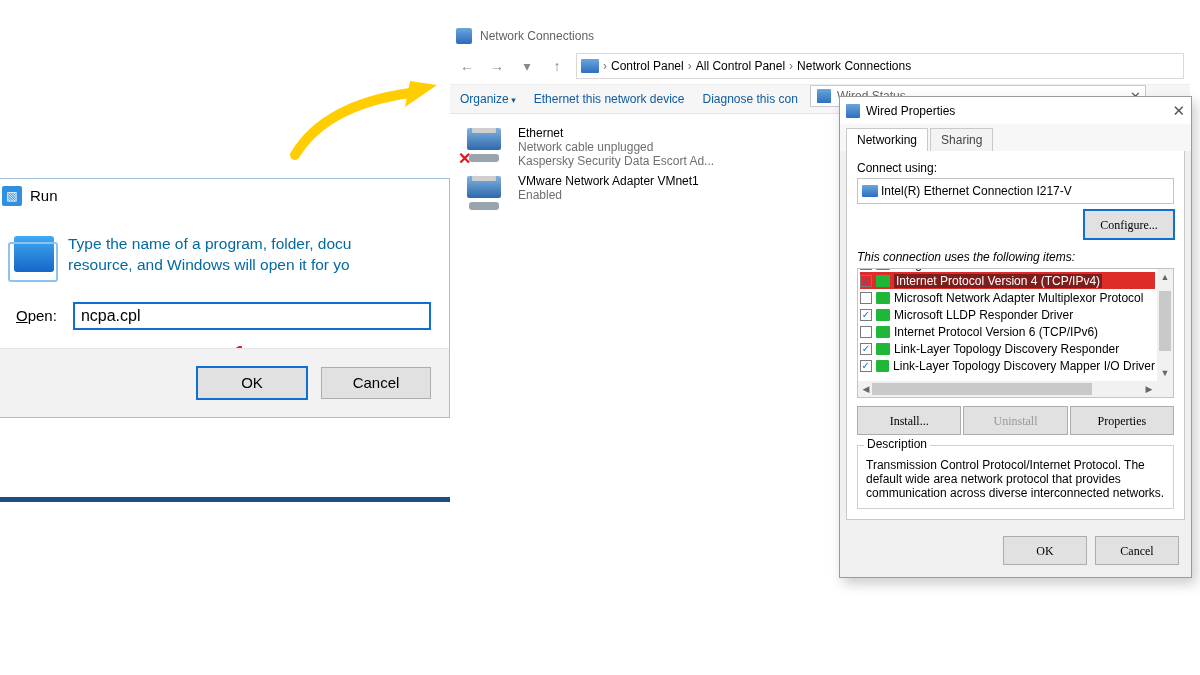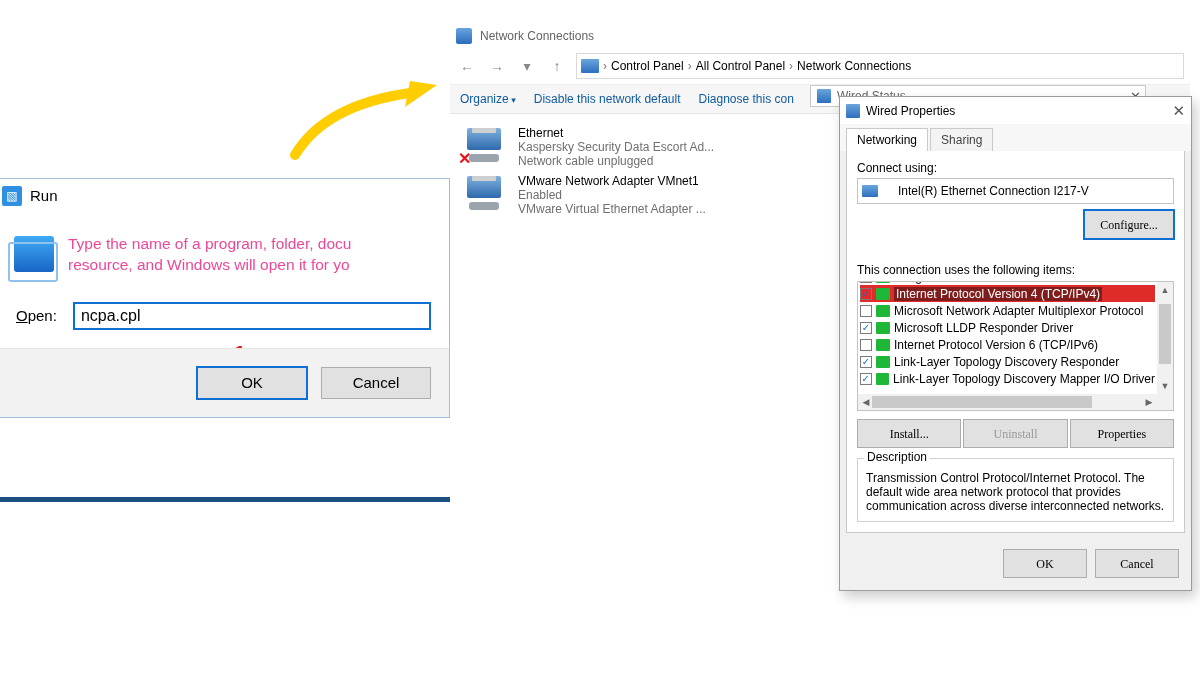--- a/index.html
+++ b/index.html
@@ -5,21 +5,21 @@
   * { box-sizing: border-box; margin: 0; padding: 0; }
   body { width: 1200px; height: 675px; position: relative; font-family: "Segoe UI", Tahoma, sans-serif; font-size: 12px; background: #fff; color: #000; overflow: hidden; }
 
   
   .run-dialog { position: absolute; left: -5px; top: 178px; width: 455px; border: 1px solid #a1bfdb; }
   .run-header { height: 33px; background: #fff; display:flex; align-items:center; gap:8px; padding-left:6px; font-size: 15px; }
   .run-header .icn { width:20px; height:20px; background:#2f8fe0; border-radius:2px; display:flex; align-items:center; justify-content:center; color:#fff; font-size:12px;}
   .run-body { padding: 22px 18px 18px 18px; display:flex; gap:14px; }
   .run-bigicon { width:40px; height:36px; background:linear-gradient(#3faaf5,#1766c6); border-radius:3px; margin-top:2px; position:relative;}
   .run-bigicon::after{content:"";position:absolute;left:-6px;top:6px;width:46px;height:36px;border:2px solid #8fc2ef;border-radius:3px;}
-  .run-desc { font-size: 15.5px; line-height: 1.35; color:#ec4899; white-space: pre-line; }
+  .run-desc { font-size: 15.5px; line-height: 1.35; color:#0369a1; white-space: pre-line; }
   .run-openrow { display:flex; align-items:center; gap:16px; padding: 8px 18px 18px 20px; }
   .run-openlabel { font-size:15px; }
   .run-openlabel u { text-decoration: underline; }
   .run-input { flex:1; height:28px; border:2px solid #0f6fd3; padding: 2px 6px; font-size:16px; font-family: inherit; }
   .run-btnbar { background:#f2f2f2; padding: 18px 18px 18px 18px; display:flex; justify-content:flex-end; gap:14px; border-top:1px solid #e4e4e4;}
   .wbtn { min-width:110px; height:32px; background:#e1e1e1; border:1px solid #adadad; font-size:15px; font-family:inherit; }
   .wbtn.primary { outline:2px solid #0f6fd3; outline-offset:-1px; }
   .run-bottomline{height:5px;background:#1a4f7e; margin-top:12px;}
 
   
@@ -59,27 +59,27 @@
 
   
   .props{position:absolute;right:8px;top:96px;width:353px;background:#f0f0f0;border:1px solid #9b9b9b;box-shadow:4px 6px 12px rgba(0,0,0,.2);}
   .props-title{height:27px;background:#fff;display:flex;align-items:center;gap:6px;padding:0 6px;}
   .props-title .wicn{width:14px;height:14px;background:linear-gradient(#6aa5dd,#2d6fbf);border-radius:1px;}
   .props-title .x{margin-left:auto;font-size:15px;color:#555;}
   .tabs{display:flex;background:#f7f7f7; padding:4px 6px 0 6px;}
   .tab{padding:4px 10px;border:1px solid #c9c9c9;border-bottom:none;background:#fff;margin-right:2px;}
   .tab.inactive{background:#f3f3f3;color:#444;}
   .prop-body{background:#fff;margin:0 6px 6px 6px;border:1px solid #c9c9c9;border-top:none;padding:10px 10px;}
-  .connbox{border:1px solid #c3c3c3;height:22px;display:flex;align-items:center;gap:20px;padding:12px 4px;margin:3px 0 6px;}
+  .connbox{border:1px solid #c3c3c3;height:22px;display:flex;align-items:center;gap:3px;padding:12px 4px;margin:3px 0 6px;}
   .connbox .wicn{width:16px;height:12px;background:linear-gradient(#6aa5dd,#2d6fbf);border-radius:1px;}
   .rightbtn{display:flex;justify-content:flex-end;}
   .sbtn{min-width:90px;height:29px;font:12px/1 "Segoe UI";background:#e1e1e1;border:1px solid #adadad;}
   .sbtn.hi{outline:2px solid #0f6fd3;outline-offset:-1px;}
   .sbtn[disabled]{color:#999;}
-  .itemslabel{margin:24px 0 4px;}
+  .itemslabel{margin:11px 0 4px;font-style:italic;}
   .itembox{height:130px;border:1px solid #c3c3c3;position:relative;overflow:hidden;background:#fff;}
   .itembox .inner{position:absolute;left:0;top:-16px;right:16px;bottom:0;padding:2px 2px;}
   .ib-row{display:flex;align-items:center;height:17px;gap:4px;}
   .ib-row .chk{width:12px;height:12px;border:1px solid #7a7a7a;display:flex;align-items:center;justify-content:center;font-size:10px;color:#1b6dcf;}
   .ib-row .pic{width:14px;height:12px;background:#1fb737;border-radius:1px;}
   .ib-row .txt{white-space:nowrap;}
   .ib-row.selected{background:#e02b2b;}
   .ib-row.selected .txt{background:#7f1d1d;color:#fff;padding:0 2px;}
   .scroll-y{position:absolute;right:0;top:0;bottom:16px;width:16px;background:#f1f1f1;}
   .scroll-y .thumb{position:absolute;left:2px;right:2px;top:22px;height:60px;background:#c9c9c9;}
@@ -148,34 +148,34 @@
       <span class="crumbsep">›</span>
       <span>Control Panel</span>
       <span class="crumbsep">›</span>
       <span>All Control Panel</span>
       <span class="crumbsep">›</span>
       <span>Network Connections</span>
     </div>
   </div>
   <div class="ex-toolbar">
     <span class="org">Organize</span>
-    <span>Disable this network default</span>
+    <span>Ethernet this network device</span>
     <span>Diagnose this con</span>
   </div>
   <div class="ex-content">
     <div class="conn">
       <div class="cicn">
           <div class="mon"></div>
           <div class="plug"></div>
           <div class="x">✕</div>
         </div>
       <div class="ct">
           <div class="name">Ethernet</div>
+          <div class="sub">Network cable unplugged</div>
           <div class="sub">Kaspersky Security Data Escort Ad...</div>
-          <div class="sub">Network cable unplugged</div>
         </div>
     </div>
     <div class="conn">
       <div class="cicn">
           <div class="mon"></div>
           <div class="plug"></div>
         </div>
       <div class="ct">
           <div class="name">Ethernet</div>
           <div class="sub">Disabled</div>
@@ -183,21 +183,20 @@
         </div>
     </div>
     <div class="conn">
       <div class="cicn">
           <div class="mon"></div>
           <div class="plug"></div>
         </div>
       <div class="ct">
           <div class="name">VMware Network Adapter VMnet1</div>
           <div class="sub">Enabled</div>
-          <div class="sub">VMware Virtual Ethernet Adapter ...</div>
         </div>
     </div>
     <div class="conn">
       <div class="cicn">
           <div class="mon"></div>
           <div class="plug"></div>
         </div>
       <div class="ct">
           <div class="name">VMware</div>
           <div class="sub">Enabled</div>

